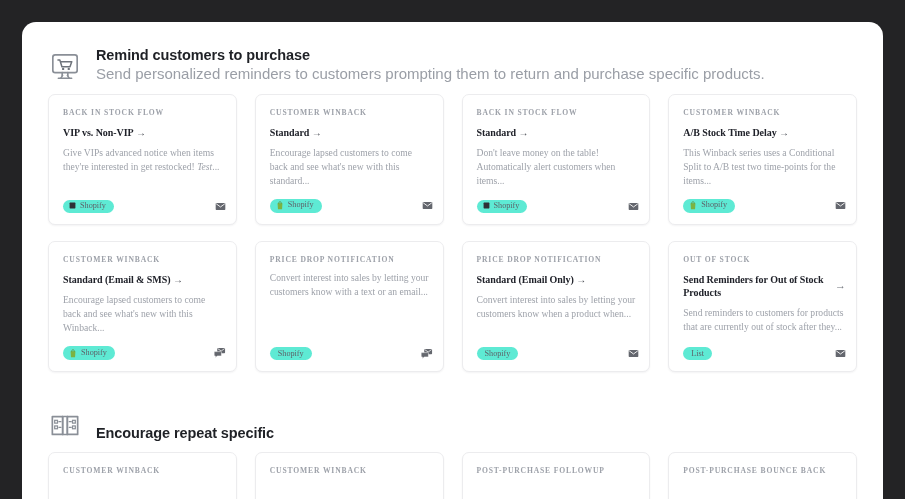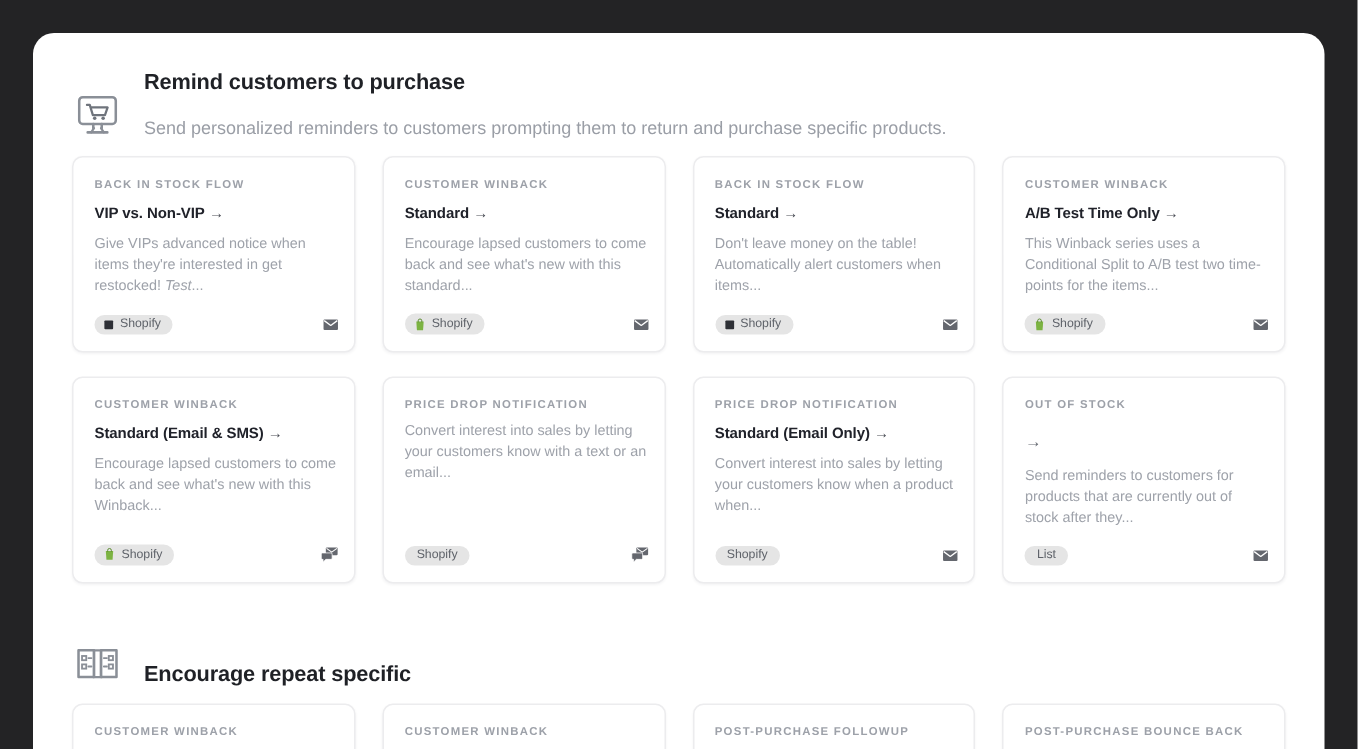--- a/index.html
+++ b/index.html
@@ -48,23 +48,23 @@
   }
   .section-text { padding-top: 2px; }
   .section-title {
     font-size: 14.5px;
     font-weight: bold;
     color: #1f2126;
     letter-spacing: -0.1px;
     line-height: 1.25;
   }
   .section-sub {
-    font-size: 12px;
+    font-size: 15px;
     color: #9a9ea6;
-    margin-top: 14px;
+    margin-top: 0;
     line-height: 1.3;
   }
 
   
   .card-grid {
     display: grid;
     grid-template-columns: repeat(4, 1fr);
     gap: 16px 18px;
     padding-bottom: 18px;
   }
@@ -72,20 +72,21 @@
   .flow-card {
     background: #ffffff;
     border: 1px solid #ececee;
     border-radius: 7px;
     box-shadow: 0 1px 2px rgba(20, 22, 30, 0.05);
     padding: 13px 10px 11px 14px;
     min-height: 95px;
     display: flex;
     flex-direction: column;
     cursor: pointer;
+    font-family: Liberation Serif, serif;
   }
 
   .card-eyebrow {
     font-size: 7.6px;
     letter-spacing: 0.85px;
     color: #9da1a9;
     font-weight: bold;
     text-transform: uppercase;
     line-height: 1.2;
   }
@@ -128,23 +129,23 @@
   .card-footer {
     margin-top: auto;
     padding-top: 11px;
     display: flex;
     align-items: center;
     justify-content: space-between;
   }
 
   .badge {
     display: inline-flex;
-    align-items: center;
+    align-items: flex-start;
     gap: 4px;
-    background: #e5e5e5;
+    background: #5eead4;
     border-radius: 9px;
     padding: 2.5px 8px 2.5px 6px;
     font-size: 8.2px;
     color: #5e6269;
     line-height: 1;
   }
   .badge.no-icon { padding-left: 8px; }
   .badge-glyph { display: inline-flex; }
 
   .channel-icon { display: inline-flex; opacity: 0.85; }
@@ -241,21 +242,21 @@
                 <svg xmlns="http://www.w3.org/2000/svg" width="11" height="11" viewBox="0 0 24 24">
                   <rect x="1.5" y="4.5" width="21" height="15" rx="1.5" fill="#4a4d55"></rect>
                   <path d="M2.5 6l9.5 7 9.5-7" fill="none" stroke="#ffffff" stroke-width="1.9" stroke-linejoin="round"></path>
                 </svg>
               </span>
             </div>
           </div>
           <div class="flow-card">
             <div class="card-eyebrow">CUSTOMER WINBACK</div>
             <div class="card-title-row inline">
-              <div class="card-title">A/B Test Time Only</div>
+              <div class="card-title">A/B Stock Time Delay</div>
             </div>
             <div class="card-desc">This Winback series uses a Conditional Split to A/B test two time-points for the items...</div>
             <div class="card-footer">
               <span class="badge">
                 <span class="badge-glyph">
                   <svg xmlns="http://www.w3.org/2000/svg" width="8" height="9" viewBox="0 0 18 22">
                     <path d="M3 5.5h12l-1 14.5H4z" fill="#7cb342"></path>
                     <path d="M6 7V4.6a3 3 0 0 1 6 0V7" fill="none" stroke="#5a8a2e" stroke-width="1.6"></path>
                   </svg>
                 </span>
@@ -324,20 +325,21 @@
                 <svg xmlns="http://www.w3.org/2000/svg" width="11" height="11" viewBox="0 0 24 24">
                   <rect x="1.5" y="4.5" width="21" height="15" rx="1.5" fill="#4a4d55"></rect>
                   <path d="M2.5 6l9.5 7 9.5-7" fill="none" stroke="#ffffff" stroke-width="1.9" stroke-linejoin="round"></path>
                 </svg>
               </span>
             </div>
           </div>
           <div class="flow-card">
             <div class="card-eyebrow">OUT OF STOCK</div>
             <div class="card-title-row">
+              <div class="card-title">Send Reminders for Out of Stock Products</div>
               <span class="arrow-right">→</span>
             </div>
             <div class="card-desc">Send reminders to customers for products that are currently out of stock after they...</div>
             <div class="card-footer">
               <span class="badge no-icon">
                 <span>List</span>
               </span>
               <span class="channel-icon">
                 <svg xmlns="http://www.w3.org/2000/svg" width="11" height="11" viewBox="0 0 24 24">
                   <rect x="1.5" y="4.5" width="21" height="15" rx="1.5" fill="#4a4d55"></rect>

